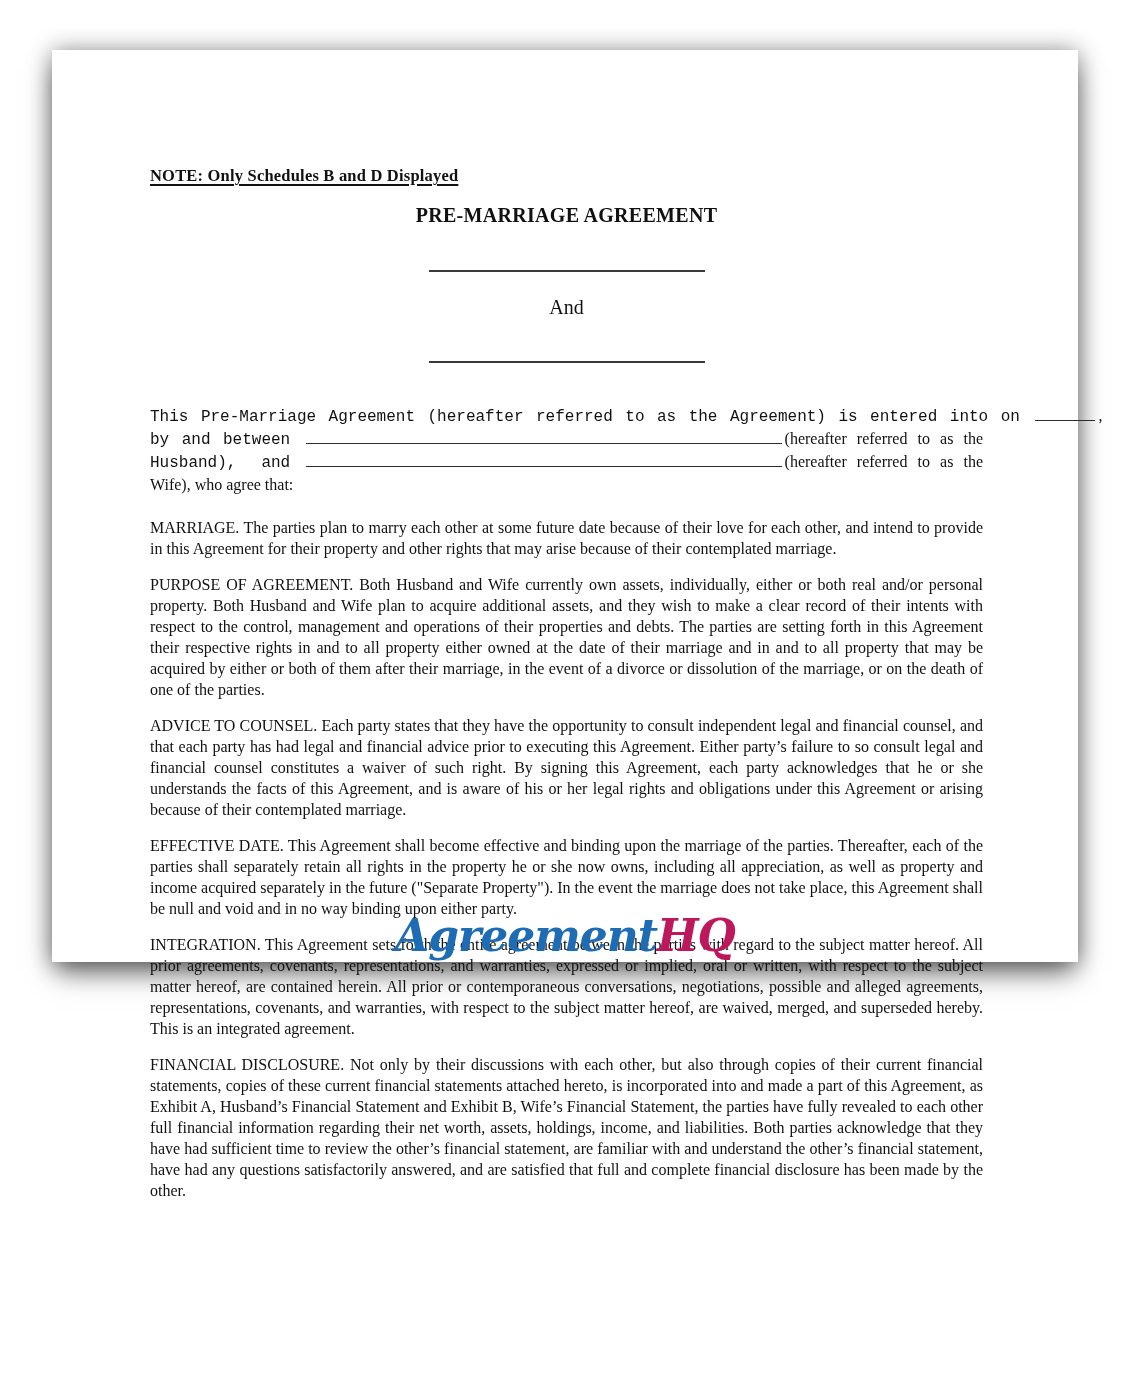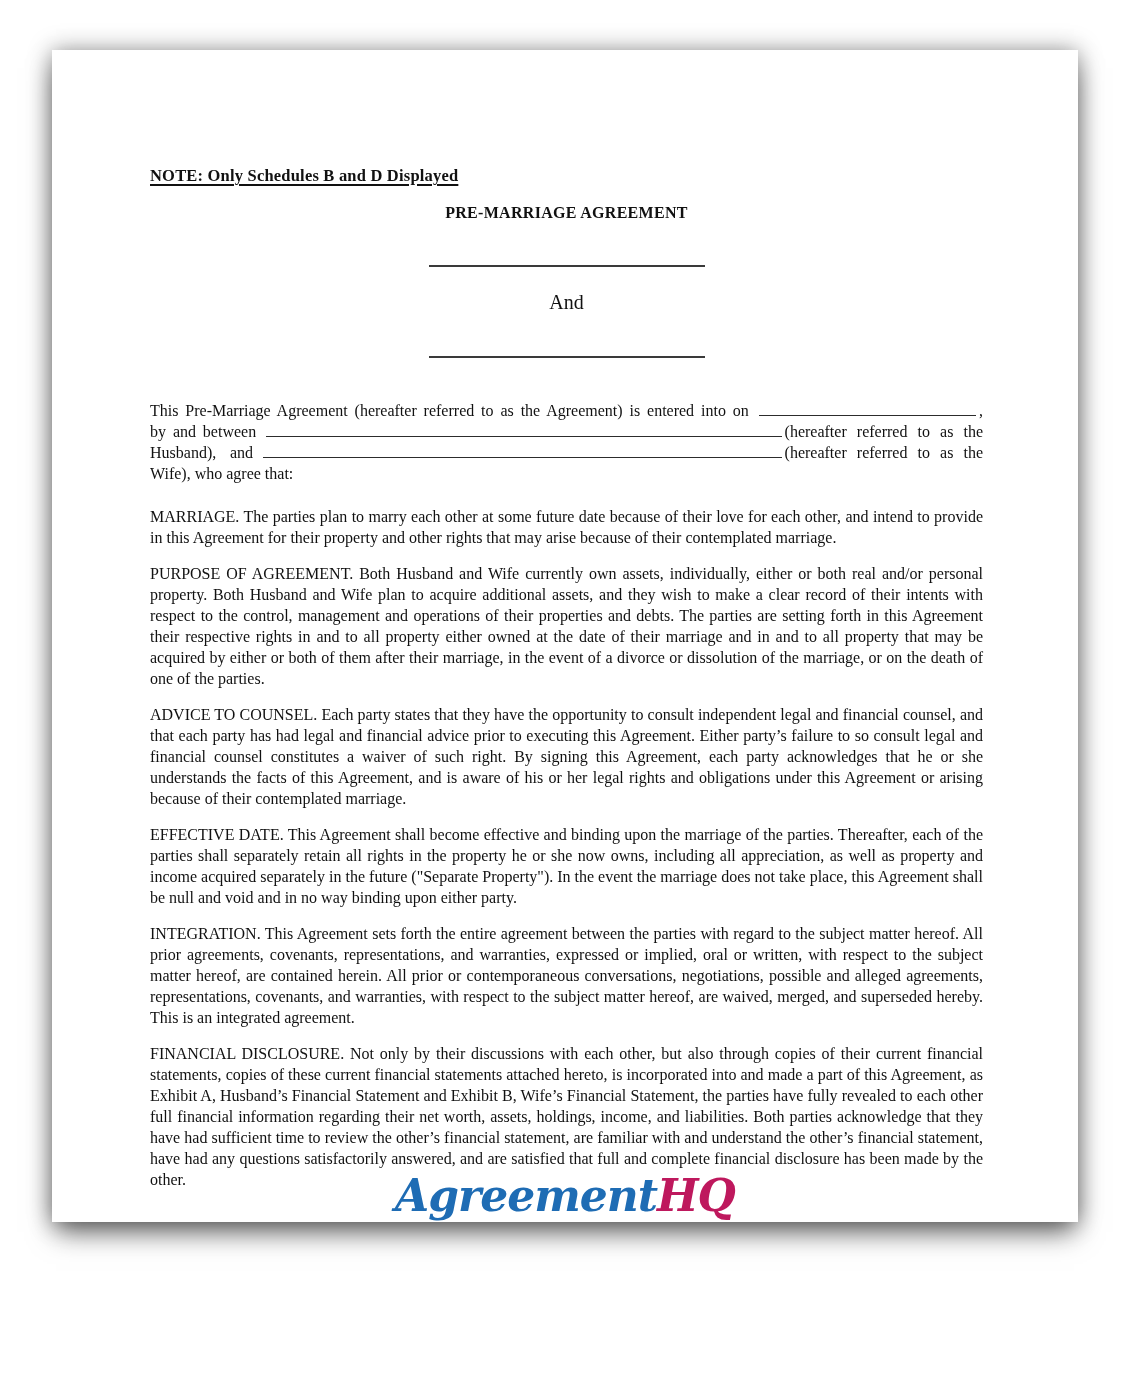--- a/index.html
+++ b/index.html
@@ -14,40 +14,40 @@
     position: relative;
     width: 1132px;
     height: 1388px;
     overflow: hidden;
   }
   .page {
     position: absolute;
     left: 52px;
     top: 50px;
     width: 1026px;
-    height: 1172px;
+    height: 912px;
     background: #ffffff;
     box-shadow: 0 14px 26px -4px rgba(0,0,0,0.55), 0 0 22px rgba(0,0,0,0.38);
     box-sizing: border-box;
     padding: 116px 95px 0 98px;
     color: #111111;
   }
   .note {
     font-weight: bold;
     font-size: 16.5px;
     text-decoration: underline;
     text-decoration-thickness: 2px;
     text-underline-offset: 3px;
     margin-bottom: 18px;
     letter-spacing: 0.2px;
   }
   .doc-title {
     text-align: center;
     font-weight: bold;
-    font-size: 16px;
+    font-size: 20px;
     letter-spacing: 0.3px;
   }
   .doc-of {
     text-align: center;
     font-size: 16px;
     margin-top: 2px;
   }
   .center-blank-wrap {
     display: flex;
     justify-content: center;
@@ -76,21 +76,21 @@
   }
   .fill-blank {
     flex: 1 1 auto;
     border-bottom: 1.5px solid #2c2c2c;
     margin: 0 3px;
     min-width: 60px;
     height: 0;
     align-self: baseline;
   }
   .ws { word-spacing: 0.38em; }
-  .ws-sm { word-spacing: 0.18em; }
+  .ws-sm { word-spacing: 0.18em; font-family: Liberation Mono, monospace; }
   .para {
     margin: 0;
     margin-top: 15px;
     font-size: 16px;
     line-height: 21px;
     text-align: justify;
   }
   .para:first-of-type { margin-top: 22px; }
   .logo {
     position: absolute;

